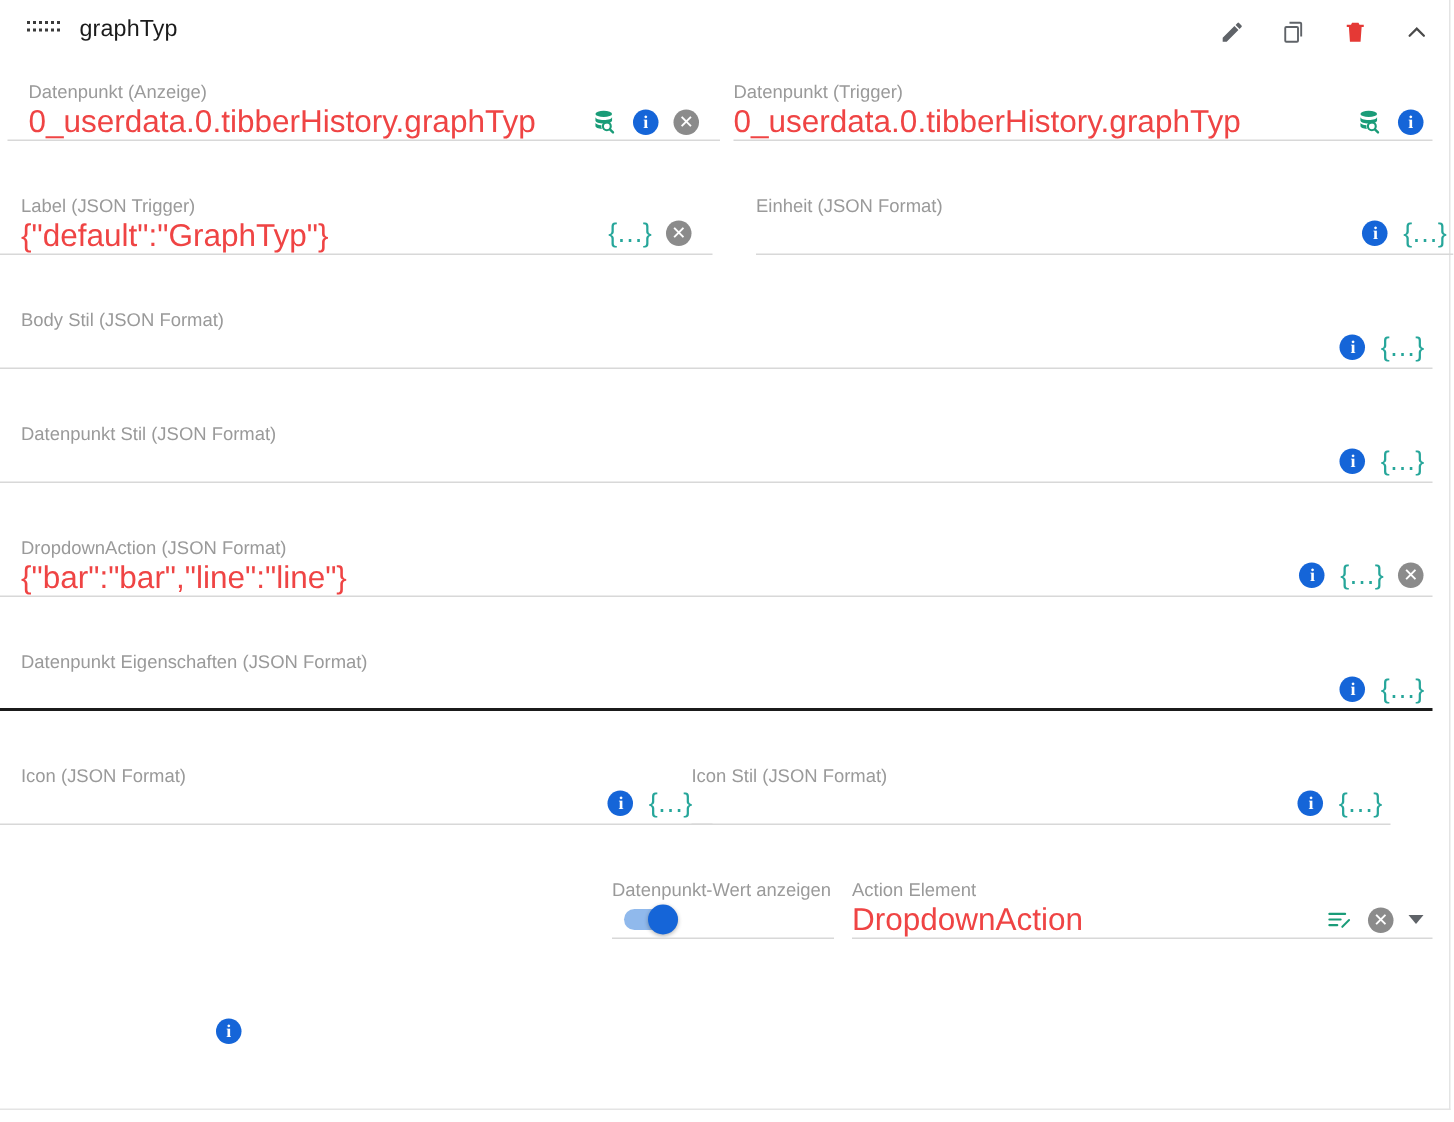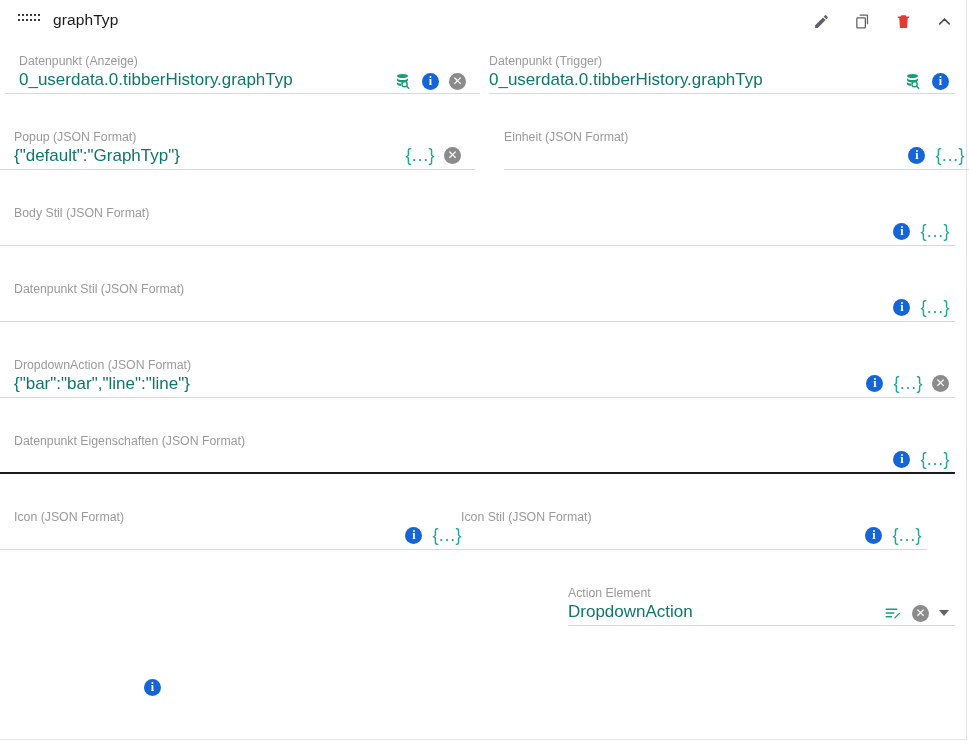--- a/index.html
+++ b/index.html
@@ -88,22 +88,22 @@
   .flabel {
     position: absolute;
     left: 14px; top: 0;
     font-size: 12.3px;
     color: #9a9a9a;
     white-space: nowrap;
   }
   .fvalue {
     position: absolute;
     left: 14px; top: 16px;
-    font-size: 17px;
-    color: #0f766e;
+    font-size: 21px;
+    color: #ef4444;
     white-space: nowrap;
   }
   .ficons {
     position: absolute;
     right: 0; top: 0;
     display: flex;
     align-items: center;
     gap: 10px;
     height: 30px;
   }
@@ -260,21 +260,21 @@
           <circle cx="14.6" cy="15.4" r="3.3" fill="none" stroke="#1a9c78" stroke-width="1.8"></circle>
           <path stroke="#1a9c78" stroke-width="2" stroke-linecap="round" d="M17.2 18l2.6 2.6"></path>
         </svg>
       </span>
       <span class="ico info-badge">i</span>
     </div>
     <div class="underline"></div>
   </div>
 
   <div class="field" style="left:0;top:130px;width:475px;height:40px;">
-    <div class="flabel">Popup (JSON Format)</div>
+    <div class="flabel">Label (JSON Trigger)</div>
     <div class="fvalue">{"default":"GraphTyp"}</div>
     <div class="ficons" style="right:14px;top:10px;">
       <span class="ico json-ico">{…}</span>
       <span class="ico clear-badge">✕</span>
     </div>
     <div class="underline"></div>
   </div>
 
   <div class="field" style="left:504px;top:130px;width:466px;height:40px;">
     <div class="flabel" style="left:0;">Einheit (JSON Format)</div>
@@ -341,20 +341,28 @@
     <div class="flabel" style="left:0;">Icon Stil (JSON Format)</div>
     <div class="fvalue" style="left:0;"></div>
     <div class="ficons" style="right:6px;top:10px;">
       <span class="ico info-badge">i</span>
       <span class="ico json-ico">{…}</span>
     </div>
     <div class="underline"></div>
   </div>
 
 
+  <div class="field" style="left:408px;top:586px;width:148px;height:40px;">
+    <div class="toggle-label" style="left:0;top:0;">Datenpunkt-Wert anzeigen</div>
+    <div class="toggle on" style="position:absolute;left:8px;top:20px;">
+      <div class="track"></div>
+      <div class="knob"></div>
+    </div>
+    <div class="underline"></div>
+  </div>
 
   <div class="field" style="left:568px;top:586px;width:387px;height:40px;">
     <div class="flabel" style="left:0;">Action Element</div>
     <div class="fvalue" style="left:0;">DropdownAction</div>
     <div class="ficons" style="right:6px;top:12px;">
       <span class="ico">
         <svg width="18" height="18" viewBox="0 0 24 24">
           <path stroke="#1a9c78" stroke-width="1.9" stroke-linecap="round" d="M3 7h14M3 12h10M3 17h7"></path>
           <path stroke="#1a9c78" stroke-width="1.8" stroke-linecap="round" d="M14.5 18.5l6-6"></path>
         </svg>

